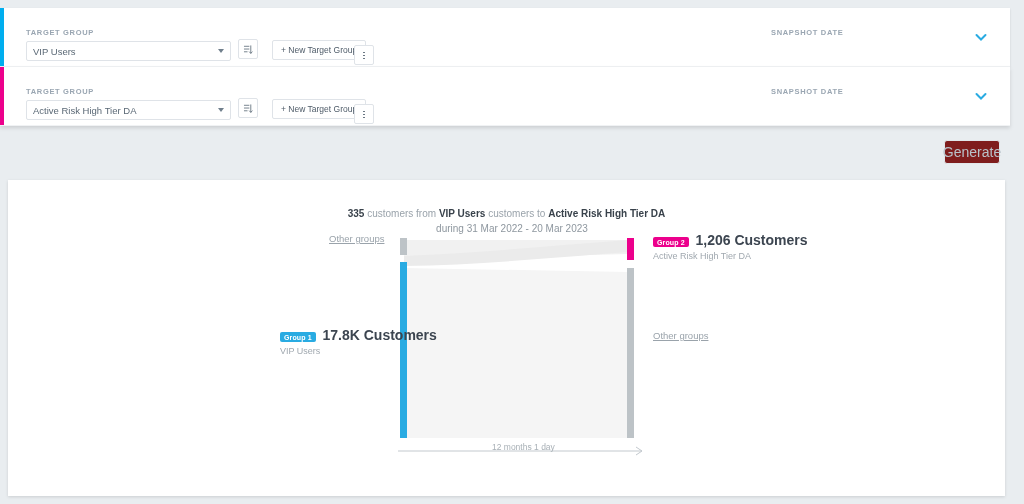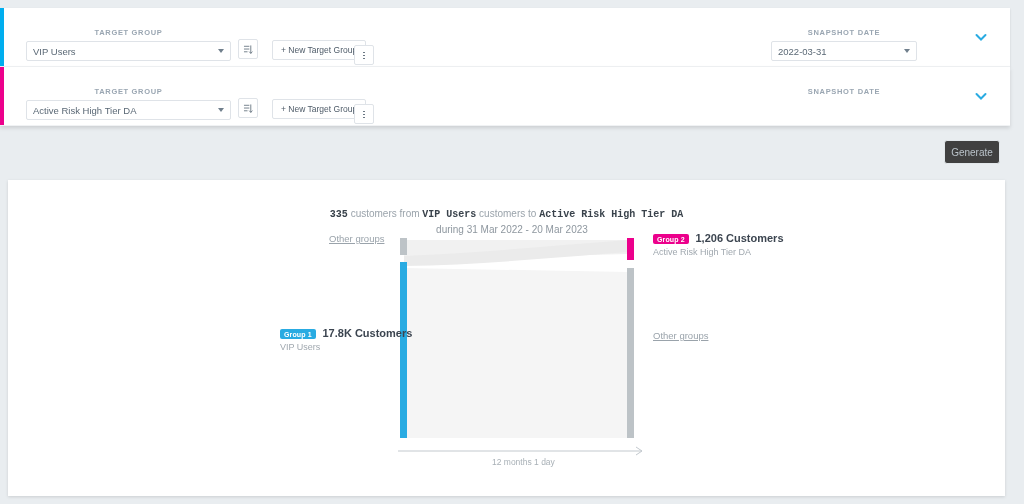--- a/index.html
+++ b/index.html
@@ -19,21 +19,21 @@
     border-bottom:1px solid #f0f2f4;
   }
   .config-row:last-child { box-shadow:0 2px 4px rgba(0,0,0,.13); }
   .accent { position:absolute; left:0; top:0; width:4px; height:100%; }
   .accent.cyan  { background:#00aeef; }
   .accent.pink  { background:#ec008c; }
 
   .field { position:absolute; }
   .field-label {
     font-size:7.5px; letter-spacing:.09em; color:#9aa6b2;
-    text-transform:uppercase; font-weight:700; margin-bottom:4px;text-align:center;
+    text-transform:uppercase; font-weight:700; margin-bottom:4px;
   }
   .select-box {
     height:20px; border:1px solid #dfe3e8; border-radius:2px;
     background:#fff; display:flex; align-items:center;
     padding:0 6px; font-size:9.5px; color:#5a6875; box-sizing:border-box;
     position:relative;
   }
   .select-box .val { flex:1; white-space:nowrap; overflow:hidden; }
   .caret {
     width:0; height:0; border-left:3.5px solid transparent;
@@ -53,50 +53,50 @@
   .kebab i { width:1.5px; height:1.5px; background:#6b7884; display:block; }
   .chev-blue {
     position:absolute; right:22px; top:22px; width:14px; height:14px;
   }
 
   
   .generate-bar { position:absolute; left:0; top:130px; width:1024px; height:48px; }
   .generate-btn {
     position:absolute; right:24px; top:10px;
     width:54px; height:22px; border:1px solid #e2e7ea; border-radius:3px;
-    background:#404040; color:#b9c2c9; font-size:10px;
+    background:#7f1d1d; color:#b9c2c9; font-size:14px;
     display:flex; align-items:center; justify-content:center;
   }
 
   
   .chart-card {
     position:absolute; left:8px; top:180px; width:997px; height:316px;
     background:#fff; box-shadow:0 1px 3px rgba(0,0,0,.13);
   }
   .chart-title {
     position:absolute; left:0; top:26px; width:100%;
     text-align:center; font-size:10px; color:#9aa3ab; line-height:15px;
   }
-  .chart-title b { color:#39424b; font-weight:700;font-family:Liberation Mono, monospace; }
+  .chart-title b { color:#39424b; font-weight:700; }
   .chart-sub { color:#8e979f;padding-left:11px; }
 
   
   .sankey { position:absolute; left:0; top:58px; width:100%; height:250px; }
   .sankey svg { display:block; }
 
   .node-label { position:absolute; font-size:9.5px; white-space:nowrap; }
   .node-label .muted { color:#9aa3ab;text-decoration:underline; }
   .badge {
     display:inline-block; color:#fff; font-size:7px; font-weight:700;
     padding:1.5px 4px; border-radius:2px; vertical-align:middle;
     letter-spacing:.02em;
   }
   .badge.b1 { background:#29abe2; }
   .badge.b2 { background:#ec008c; }
-  .count { font-size:11px; font-weight:700; color:#3c4550; margin-left:4px; }
+  .count { font-size:14px; font-weight:700; color:#3c4550; margin-left:4px; }
   .sub { font-size:9px; color:#a0a8af; margin-top:3px; }
 
   .axis-caption {
     position:absolute; font-size:8.5px; color:#a8b0b6; white-space:nowrap;
   }
 </style>
 </head>
 <body>
 
 <div class="config-stack">
@@ -131,24 +131,20 @@
         <span class="kebab">
             <i></i>
             <i></i>
             <i></i>
           </span>
       </span>
     </div>
 
     <div class="field" style="left:771px; top:20px; width:146px;">
       <div class="field-label">SNAPSHOT DATE</div>
-      <div class="select-box">
-        <span class="val">2022-03-31</span>
-        <span class="caret"></span>
-      </div>
     </div>
 
     <div class="chev-blue">
       <svg width="14" height="14" viewBox="0 0 14 14" aria-hidden="true">
         <path d="M2.5 5l4.5 4.5L11.5 5" stroke="#29abe2" stroke-width="2" fill="none" stroke-linecap="round"></path>
       </svg>
     </div>
   </div>
 
   <div class="config-row">
@@ -252,15 +248,15 @@
         <span class="badge b1">Group 1</span>
         <span class="count">17.8K Customers</span>
       </div>
       <div class="sub" style="text-align:left;">VIP Users</div>
     </div>
 
     <div class="node-label" style="left:645px; top:92px;">
       <span class="muted">Other groups</span>
     </div>
 
-    <div class="axis-caption" style="left:484px; top:219px;">12 months 1 day</div>
+    <div class="axis-caption" style="left:484px; top:204px;">12 months 1 day</div>
   </div>
 </div>
 
 </body></html>

